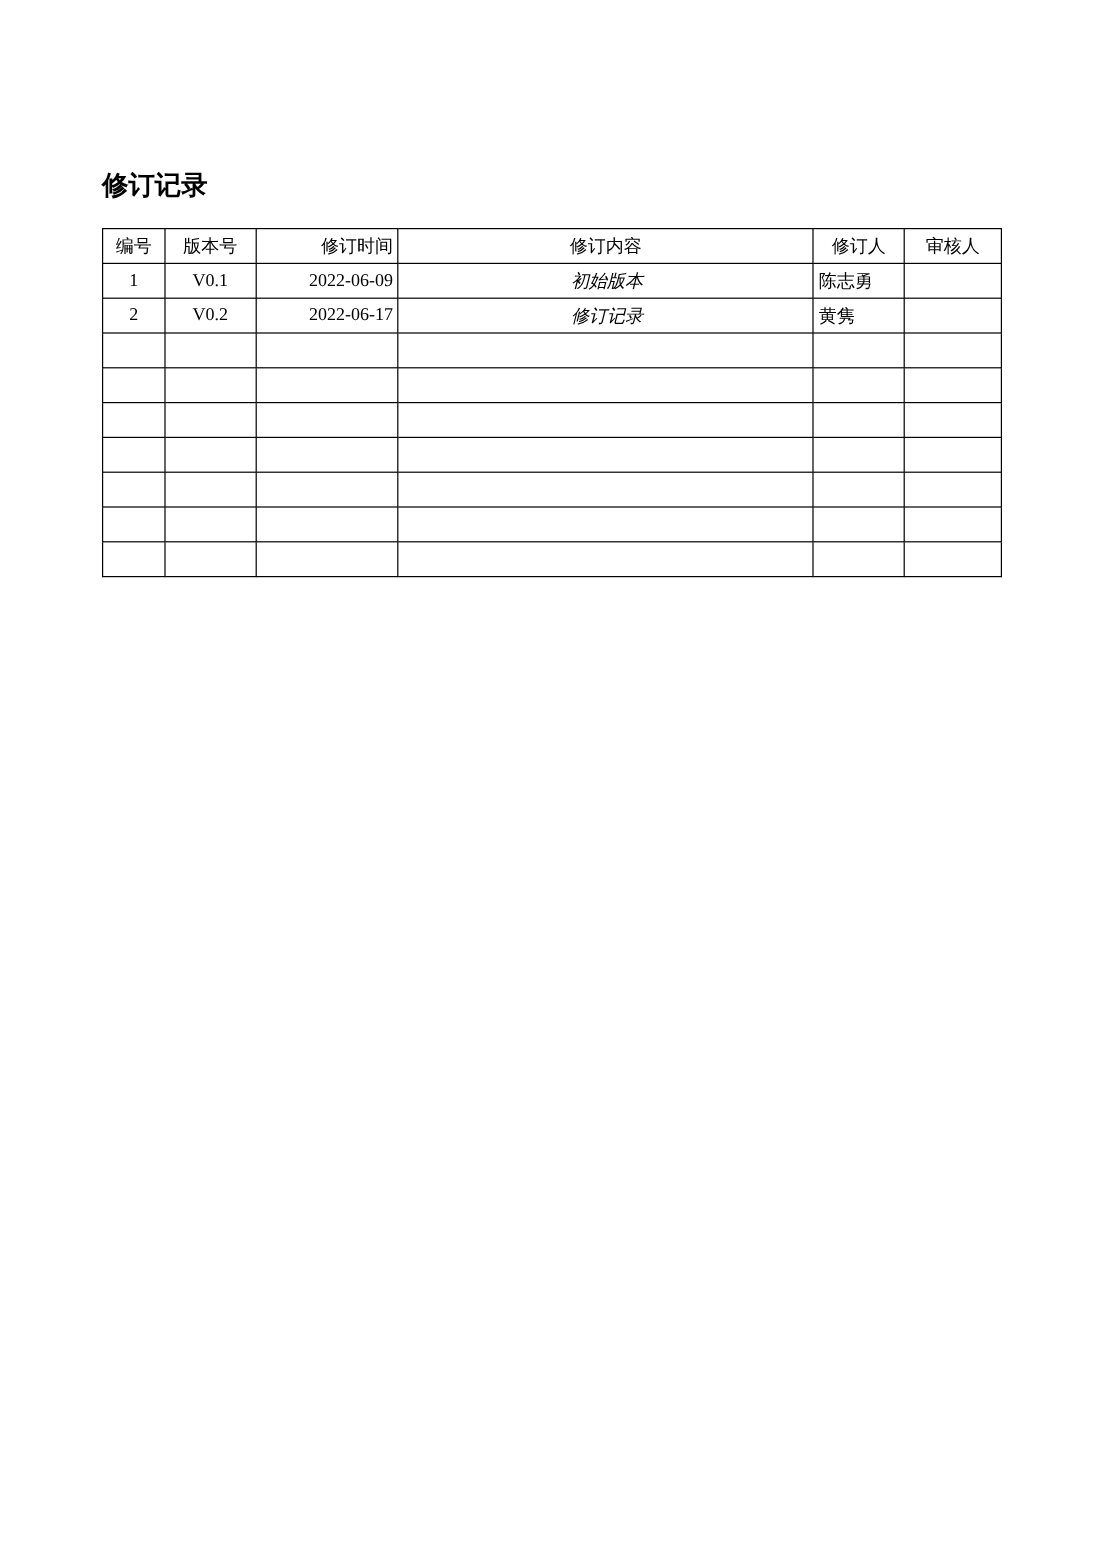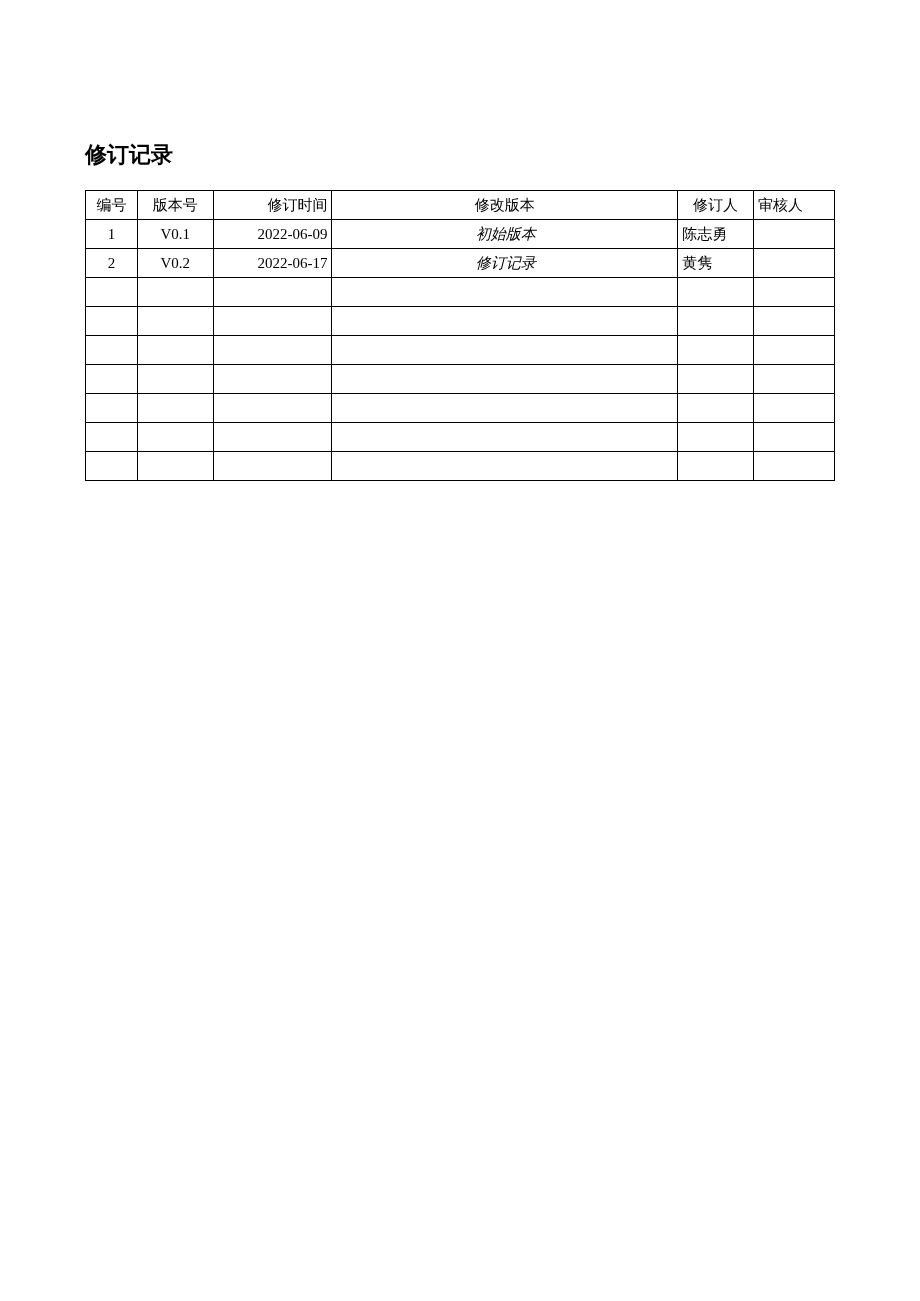--- a/index.html
+++ b/index.html
@@ -35,42 +35,42 @@
       padding: 0 4px;
     }
     th {
       text-align: center;
     }
     .col-id { width: 48px; text-align: center; }
     .col-version { width: 70px; text-align: center; }
     .col-date { width: 110px; text-align: right; }
     .col-content { width: 320px; text-align: left; }
     .col-editor { width: 70px; }
-    .col-reviewer { width: 75px; text-align: left; }
+    .col-reviewer { width: 75px; text-align: center; }
     .header-row th.col-content {
       text-align: center;
     }
     tbody td.col-content {
       text-align: center;
       padding-left: 6px;
       font-style: italic;
     }
   </style>
 </head>
 <body>
 
 <div class="title">修订记录</div>
 
 <table>
   <thead>
     <tr class="header-row">
       <th class="col-id">编号</th>
       <th class="col-version">版本号</th>
       <th class="col-date">修订时间</th>
-      <th class="col-content">修改版本</th>
+      <th class="col-content">修订内容</th>
       <th class="col-editor">修订人</th>
       <th class="col-reviewer">审核人</th>
     </tr>
   </thead>
   <tbody>
     <tr>
       <td class="col-id">1</td>
       <td class="col-version">V0.1</td>
       <td class="col-date">2022-06-09</td>
       <td class="col-content">初始版本</td>

